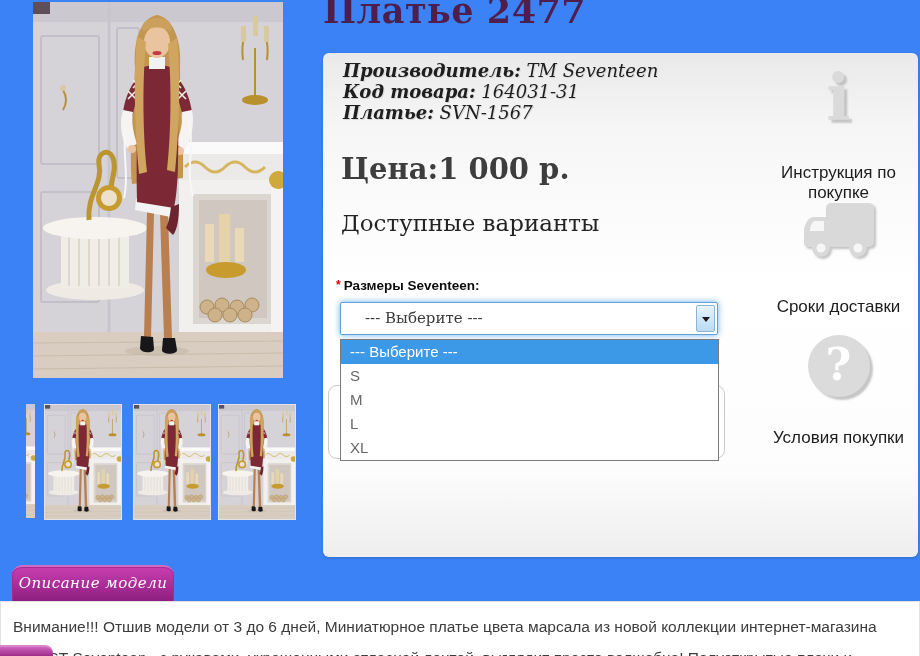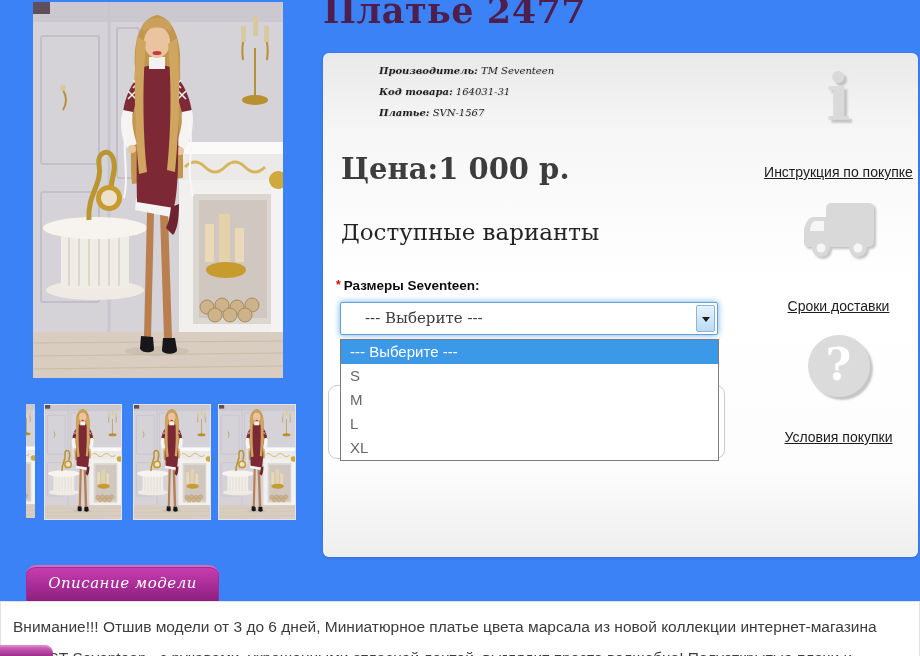--- a/index.html
+++ b/index.html
@@ -20,26 +20,26 @@
   .page-title{position:absolute;left:323px;top:-10px;margin:0;
               font-family:"DejaVu Serif","Liberation Serif",serif;
               font-weight:bold;font-size:35px;color:#4e1e4c;letter-spacing:.5px;}
 
   
   .panel{position:absolute;left:323px;top:53px;width:595px;height:504px;border-radius:6px;
          background:linear-gradient(180deg,#e9e9e9 0%,#f6f6f6 15%,#ffffff 45%,#fdfdfd 82%,#eeeeee 100%);
          box-shadow:0 1px 3px rgba(0,0,0,.18);}
   .info-rows{position:absolute;left:20px;top:7px;
              font-family:"DejaVu Serif","Liberation Serif",serif;font-style:italic;
-             font-size:10px;color:#1e1e1e;line-height:21px;text-shadow:1px 1px 0 #d9d9d9;margin-left:36px;}
+             font-size:18px;color:#1e1e1e;line-height:21px;text-shadow:1px 1px 0 #d9d9d9;}
   .info-rows .lbl{font-weight:bold;}
   .price-line{position:absolute;left:18px;top:99px;
               font-family:"DejaVu Serif","Liberation Serif",serif;
               font-weight:bold;font-size:29px;color:#3e3d3d;}
-  .variants-heading{position:absolute;left:18px;top:166px;
+  .variants-heading{position:absolute;left:18px;top:157px;
               font-family:"DejaVu Serif","Liberation Serif",serif;
               font-size:23px;color:#232323;}
   .size-label{position:absolute;left:13px;top:225px;font-size:13.5px;font-weight:bold;color:#0d0d0d;}
   .req{color:#d40000;font-size:12px;vertical-align:top;margin-right:3px;}
 
   
   .select{position:absolute;left:17px;top:249px;width:376px;height:31px;background:#fff;
           border:1px solid #64a0d6;border-radius:2px;box-shadow:0 0 6px rgba(95,170,235,.95);cursor:pointer;}
   .select-text{line-height:31px;padding-left:24px;
           font-family:"DejaVu Serif","Liberation Serif",serif;font-size:15px;color:#3a3a3a;}
@@ -61,24 +61,24 @@
   
   .icon-col{position:absolute;left:428px;top:0;width:175px;height:100%;}
   .icol-item{position:absolute;width:100%;text-align:center;}
   .info-glyph{font-family:"DejaVu Serif","Liberation Serif",serif;font-weight:bold;
           font-size:64px;line-height:64px;color:#dadada;text-shadow:3px 3px 2px #c3c3c3;}
   .q-circle{display:inline-block;width:62px;height:62px;border-radius:50%;background:#dbdbdb;
           box-shadow:3px 3px 2px #c6c6c6;color:#fff;
           font-family:"DejaVu Serif","Liberation Serif",serif;font-weight:bold;
           font-size:44px;line-height:60px;text-align:center;}
   .truck-svg{filter:drop-shadow(2px 2px 1px #c2c2c2);}
-  .side-link{font-size:14px;color:#1c1c1c;text-decoration:underline;cursor:pointer;}
-
-  
-  .desc-tab{position:absolute;left:26px;top:565px;width:193px;height:36px;cursor:pointer;
+  .side-link{font-size:17px;color:#1c1c1c;cursor:pointer;}
+
+  
+  .desc-tab{position:absolute;left:12px;top:565px;width:162px;height:36px;cursor:pointer;
           background:linear-gradient(#c93eb2,#8a1d7c);border-radius:10px 10px 0 0;
           border-top:2px solid #d06cc1;box-shadow:inset 0 0 0 1px #a82a94;}
   .desc-tab span{display:block;text-align:center;line-height:33px;color:#fff;
           font-family:"DejaVu Serif","Liberation Serif",serif;font-style:italic;
           font-size:15px;letter-spacing:.5px;}
   .desc-box{position:absolute;left:0;top:601px;width:918px;height:80px;background:#fff;
           border:1px solid #e2e2e2;}
   .desc-text{margin:9px 20px 0 12px;font-size:15.5px;color:#3c3c3c;line-height:31px;}
   .corner-tab{position:absolute;left:0;top:645px;width:53px;height:11px;
           background:linear-gradient(#cf63bd,#93217f);border-top-right-radius:8px;

